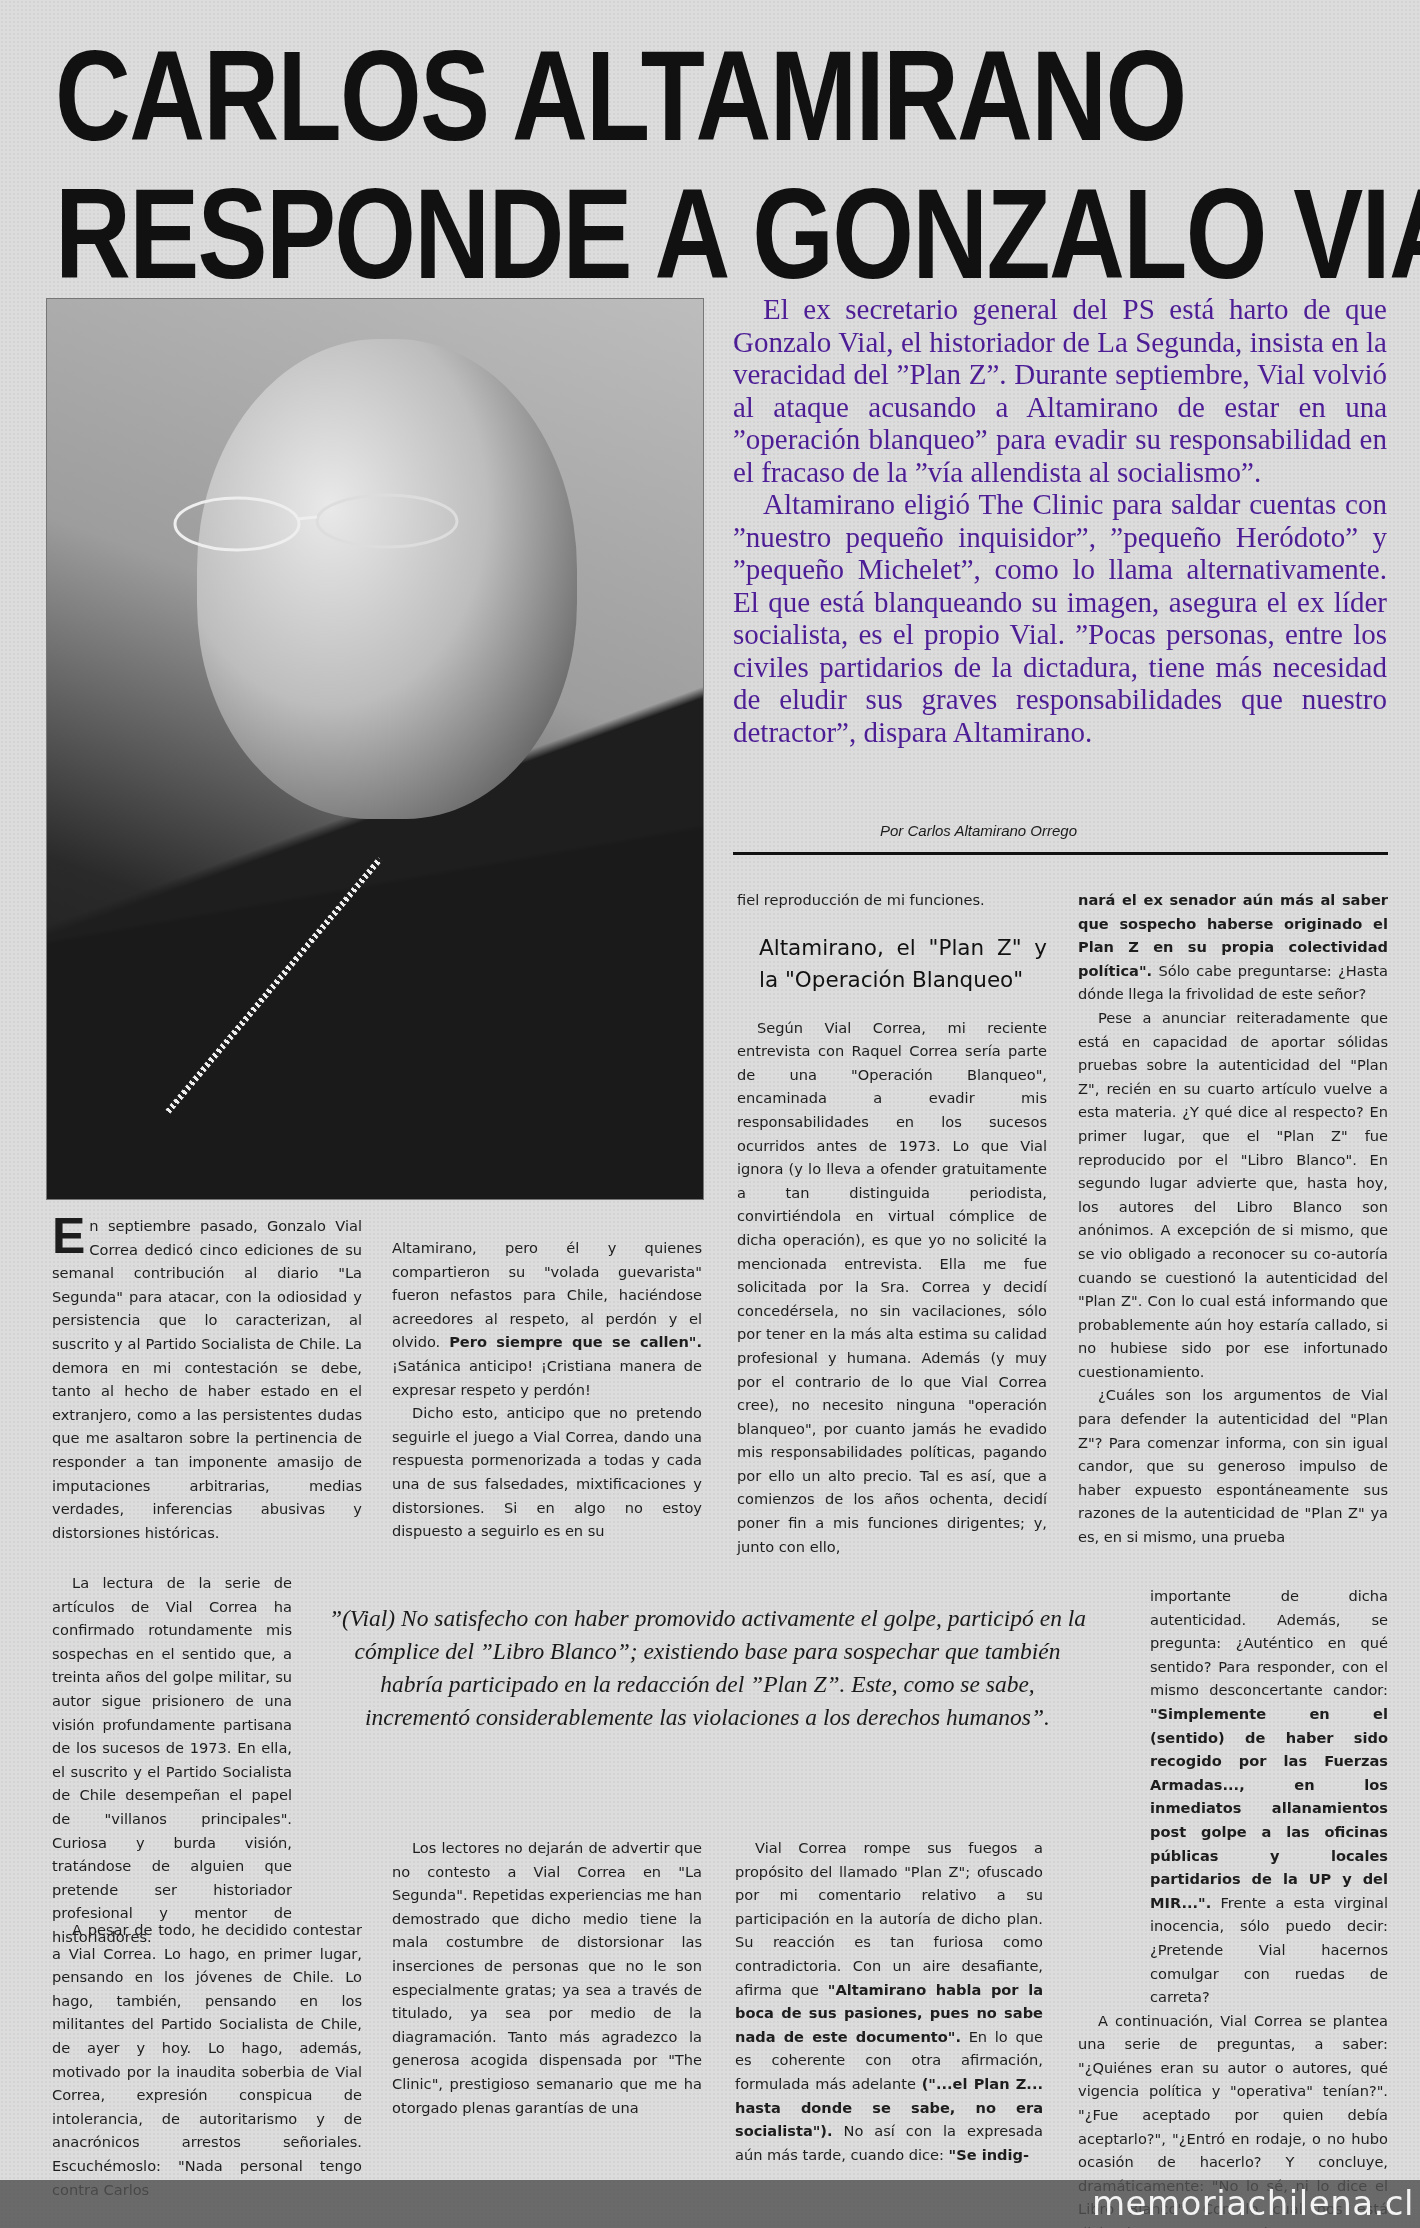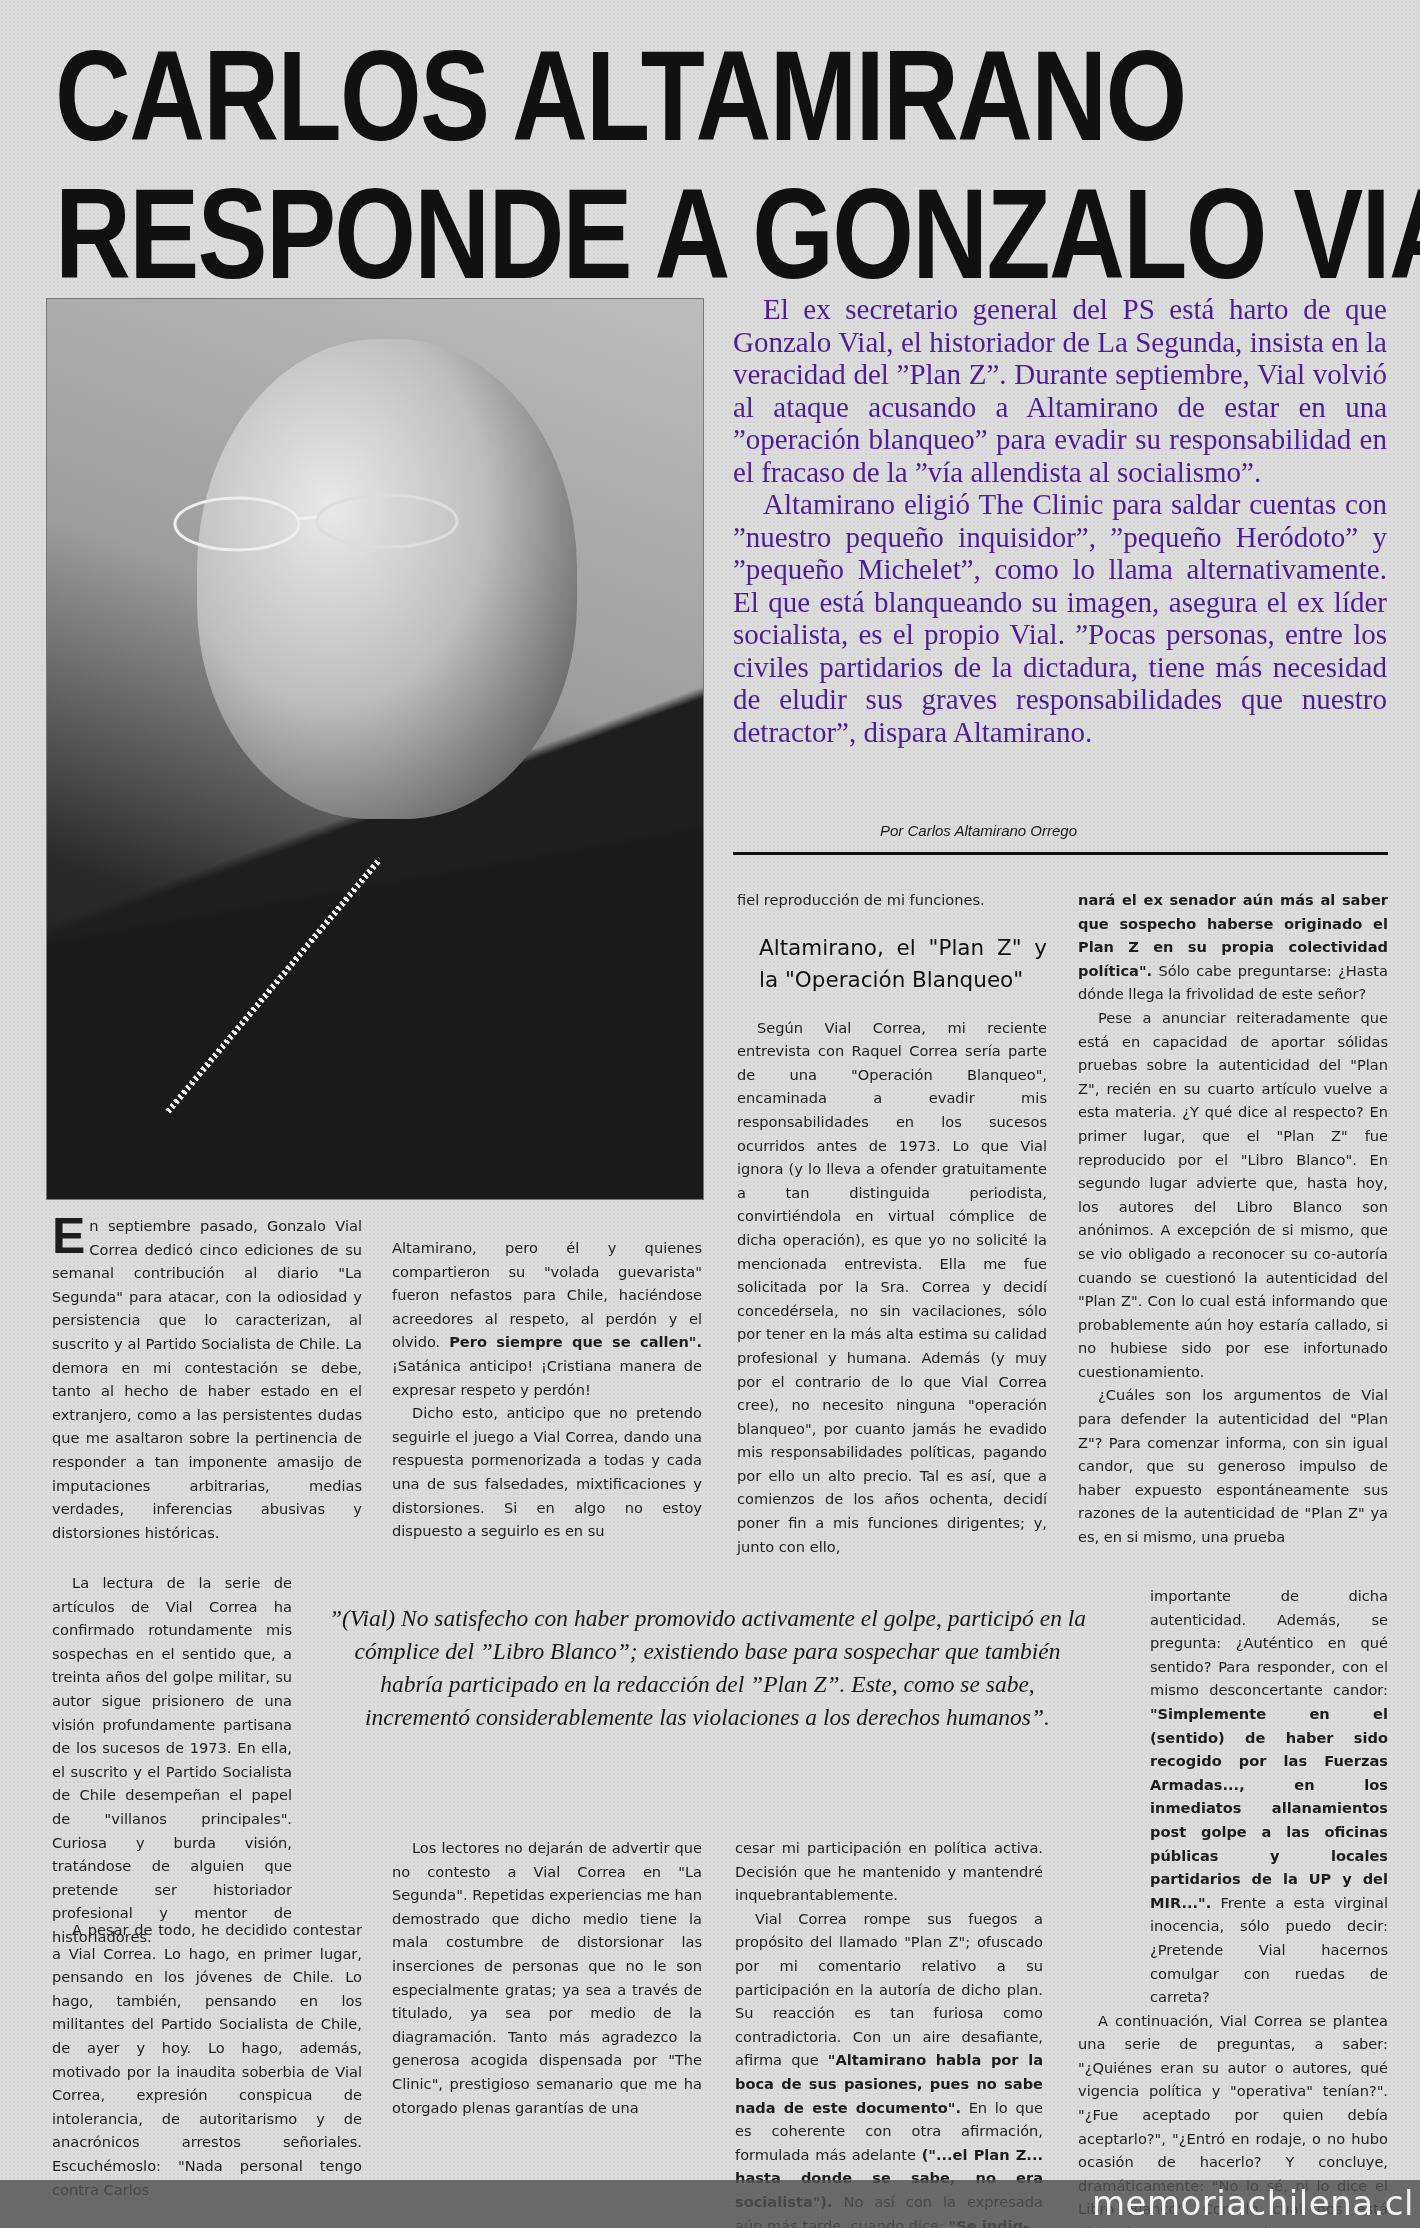--- a/index.html
+++ b/index.html
@@ -126,21 +126,20 @@
 <div class="abs col" style="left:392px; top:1836px; width:310px;">
   <p>Los lectores no dejarán de advertir que no contesto a Vial Correa en "La Segunda". Repetidas experiencias me han demostrado que dicho medio tiene la mala costumbre de distorsionar las inserciones de personas que no le son especialmente gratas; ya sea a través de titulado, ya sea por medio de la diagramación. Tanto más agradezco la generosa acogida dispensada por "The Clinic", prestigioso semanario que me ha otorgado plenas garantías de una</p>
 </div>
 
 <div class="abs col" style="left:737px; top:888px; width:310px;">
   <p class="noindent">fiel reproducción de mi funciones.</p>
   <h2 class="subhead" style="margin-top:20px;">Altamirano, el "Plan Z" y la "Operación Blanqueo"</h2>
   <p>Según Vial Correa, mi reciente entrevista con Raquel Correa sería parte de una "Operación Blanqueo", encaminada a evadir mis responsabilidades en los sucesos ocurridos antes de 1973. Lo que Vial ignora (y lo lleva a ofender gratuitamente a tan distinguida periodista, convirtiéndola en virtual cómplice de dicha operación), es que yo no solicité la mencionada entrevista. Ella me fue solicitada por la Sra. Correa y decidí concedérsela, no sin vacilaciones, sólo por tener en la más alta estima su calidad profesional y humana. Además (y muy por el contrario de lo que Vial Correa cree), no necesito ninguna "operación blanqueo", por cuanto jamás he evadido mis responsabilidades políticas, pagando por ello un alto precio. Tal es así, que a comienzos de los años ochenta, decidí poner fin a mis funciones dirigentes; y, junto con ello,</p>
 </div>
 <div class="abs col" style="left:735px; top:1836px; width:308px;">
-  <p class="noindent">cesar mi participación en política activa. Decisión que he mantenido y mantendré inquebrantablemente.</p>
   <p><span>Vial Correa rompe sus fuegos a propósito del llamado "Plan Z"; ofuscado por mi comentario relativo a su participación en la autoría de dicho plan. Su reacción es tan furiosa como contradictoria. Con un aire desafiante, afirma que </span><b>"Altamirano habla por la boca de sus pasiones, pues no sabe nada de este documento".</b><span> En lo que es coherente con otra afirmación, formulada más adelante </span><b>("...el Plan Z... hasta donde se sabe, no era socialista").</b><span> No así con la expresada aún más tarde, cuando dice: </span><b>"Se indig-</b></p>
 </div>
 
 <div class="abs col" style="left:1078px; top:888px; width:310px;">
   <p class="noindent"><b>nará el ex senador aún más al saber que sospecho haberse originado el Plan Z en su propia colectividad política".</b><span> Sólo cabe preguntarse: ¿Hasta dónde llega la frivolidad de este señor?</span></p>
   <p>Pese a anunciar reiteradamente que está en capacidad de aportar sólidas pruebas sobre la autenticidad del "Plan Z", recién en su cuarto artículo vuelve a esta materia. ¿Y qué dice al respecto? En primer lugar, que el "Plan Z" fue reproducido por el "Libro Blanco". En segundo lugar advierte que, hasta hoy, los autores del Libro Blanco son anónimos. A excepción de si mismo, que se vio obligado a reconocer su co-autoría cuando se cuestionó la autenticidad del "Plan Z". Con lo cual está informando que probablemente aún hoy estaría callado, si no hubiese sido por ese infortunado cuestionamiento.</p>
   <p>¿Cuáles son los argumentos de Vial para defender la autenticidad del "Plan Z"? Para comenzar informa, con sin igual candor, que su generoso impulso de haber expuesto espontáneamente sus razones de la autenticidad de "Plan Z" ya es, en si mismo, una prueba</p>
 </div>
 <div class="abs col" style="left:1150px; top:1584px; width:238px;">
   <p class="noindent"><span>importante de dicha autenticidad. Además, se pregunta: ¿Auténtico en qué sentido? Para responder, con el mismo desconcertante candor: </span><b>"Simplemente en el (sentido) de haber sido recogido por las Fuerzas Armadas..., en los inmediatos allanamientos post golpe a las oficinas públicas y locales partidarios de la UP y del MIR...".</b><span> Frente a esta virginal inocencia, sólo puedo decir: ¿Pretende Vial hacernos comulgar con ruedas de carreta?</span></p>

